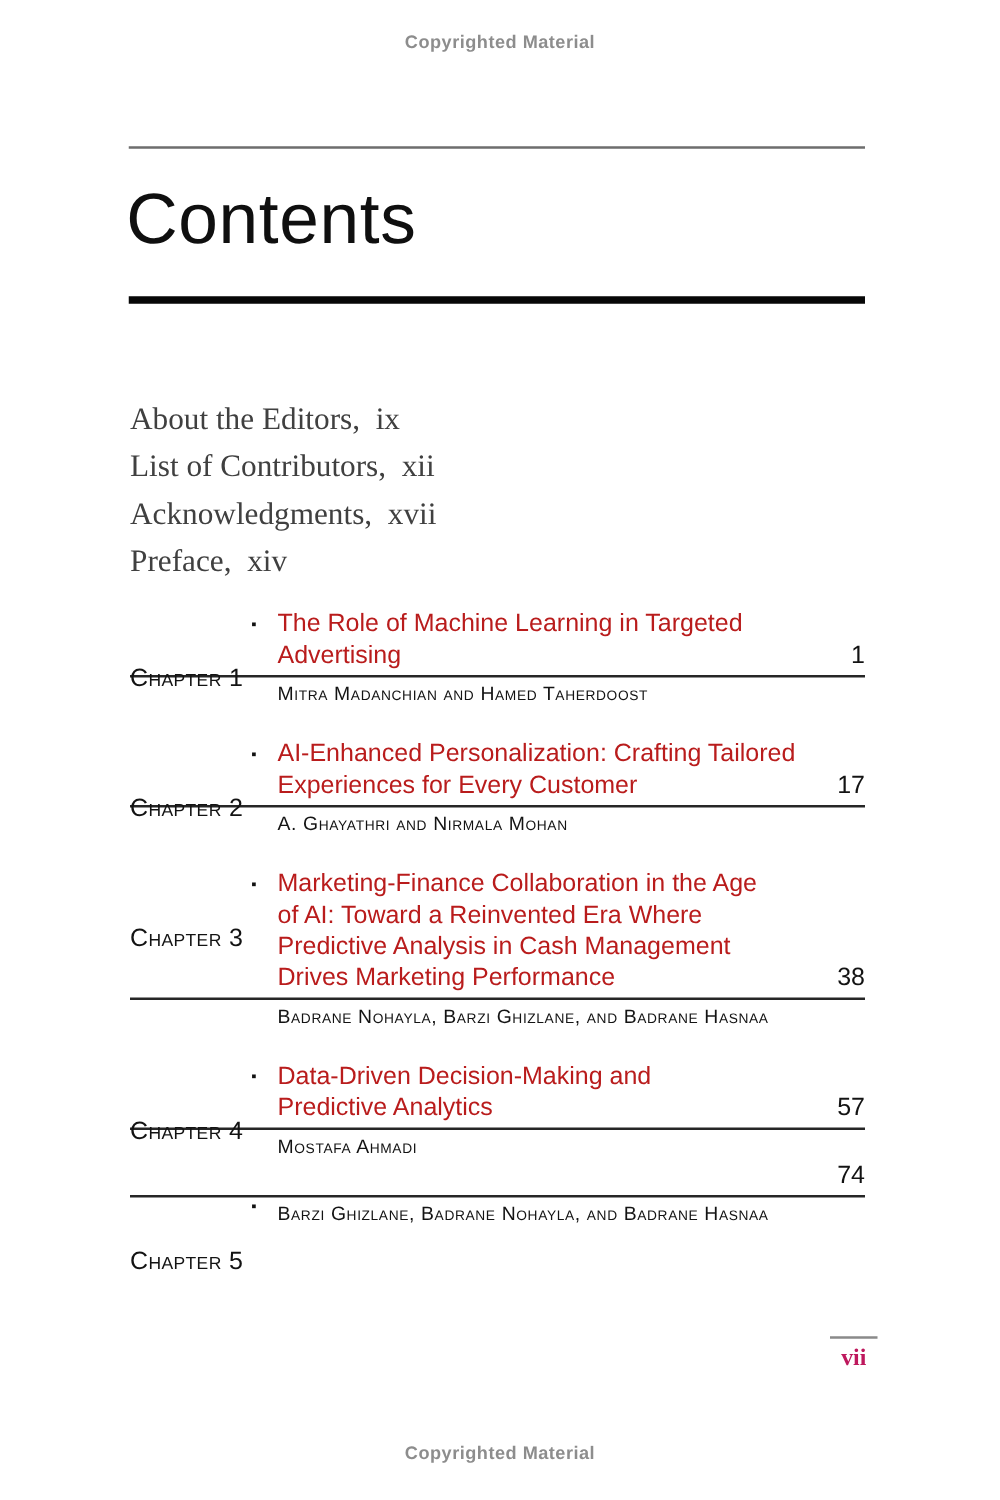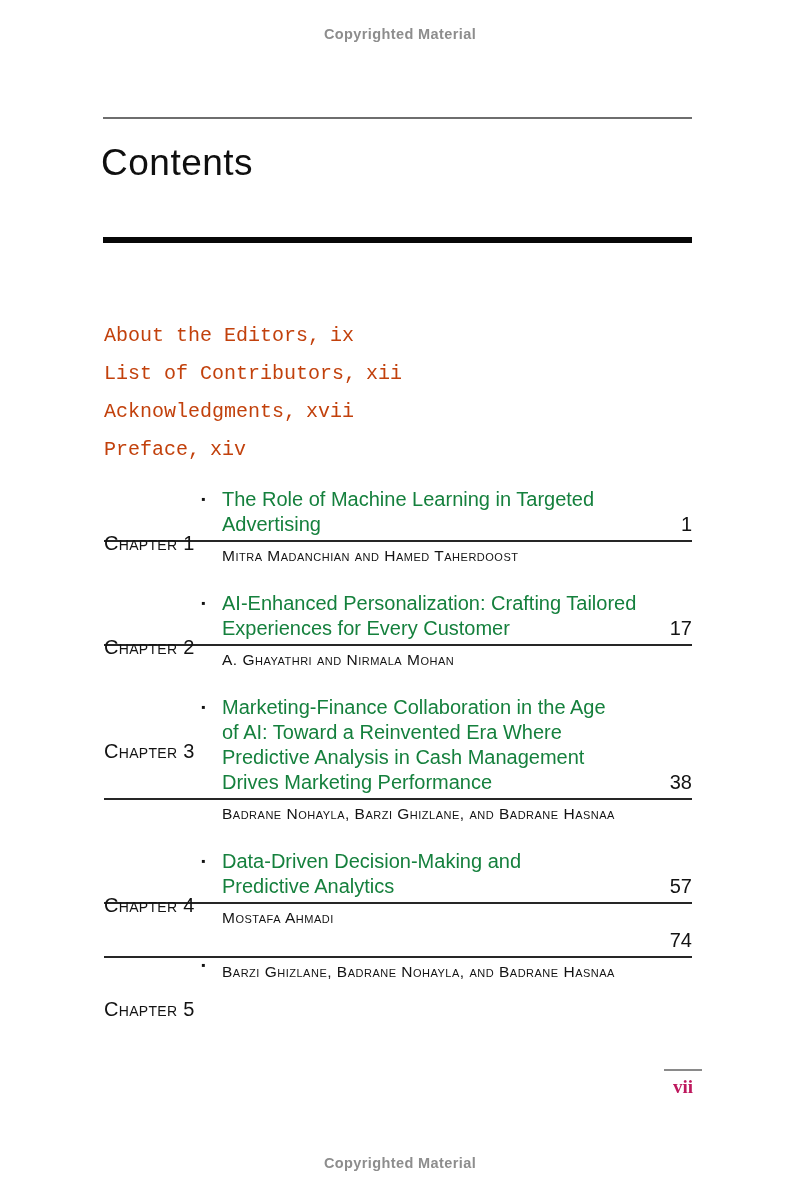--- a/index.html
+++ b/index.html
@@ -39,41 +39,41 @@
     height: 2px;
     background: #6e6e6e;
   }
   .page-title {
     position: absolute;
     left: 101px;
     top: 142px;
     margin: 0;
     font-family: "Liberation Sans", sans-serif;
     font-weight: 400;
-    font-size: 37px;
+    font-size: 57px;
     letter-spacing: 0.5px;
     color: #0f0f0f;
   }
   .rule-thick {
     position: absolute;
     left: 103px;
     top: 237px;
     width: 589px;
     height: 6px;
     background: #070707;
   }
 
   .front-matter {
     position: absolute;
     left: 104px;
     top: 324px;
     width: 588px;
-    font-family: Liberation Mono, monospace;
-    font-size: 20px;
-    color: #c2410c;
+    font-family: Liberation Serif, serif;
+    font-size: 25px;
+    color: #404040;
   }
   .fm-row {
     line-height: 24px;
     margin-bottom: 14px;
   }
 
   .chapters {
     position: absolute;
     left: 104px;
     top: 487px;
@@ -102,21 +102,21 @@
     left: 97px;
     top: 0;
     font-size: 12px;
     line-height: 25px;
     color: #111111;
   }
   .ch-title {
     display: block;
     font-size: 20px;
     line-height: 25px;
-    color: #15803d;
+    color: #b91c1c;
     white-space: nowrap;
   }
   .ch-page {
     position: absolute;
     right: 0;
     bottom: 3px;
     font-size: 20px;
     line-height: 25px;
     color: #131313;
   }

